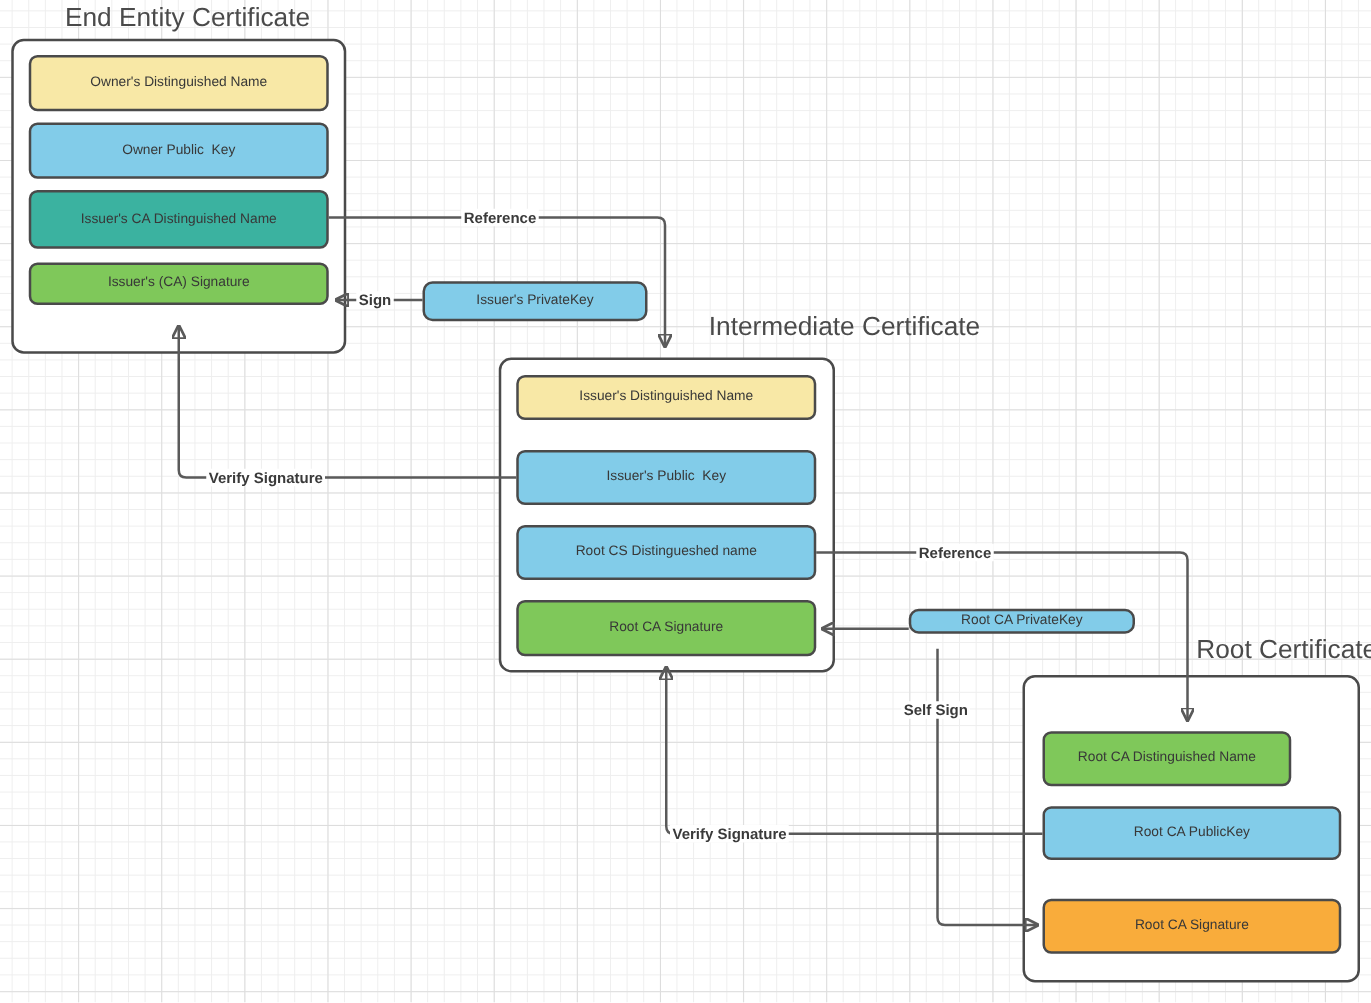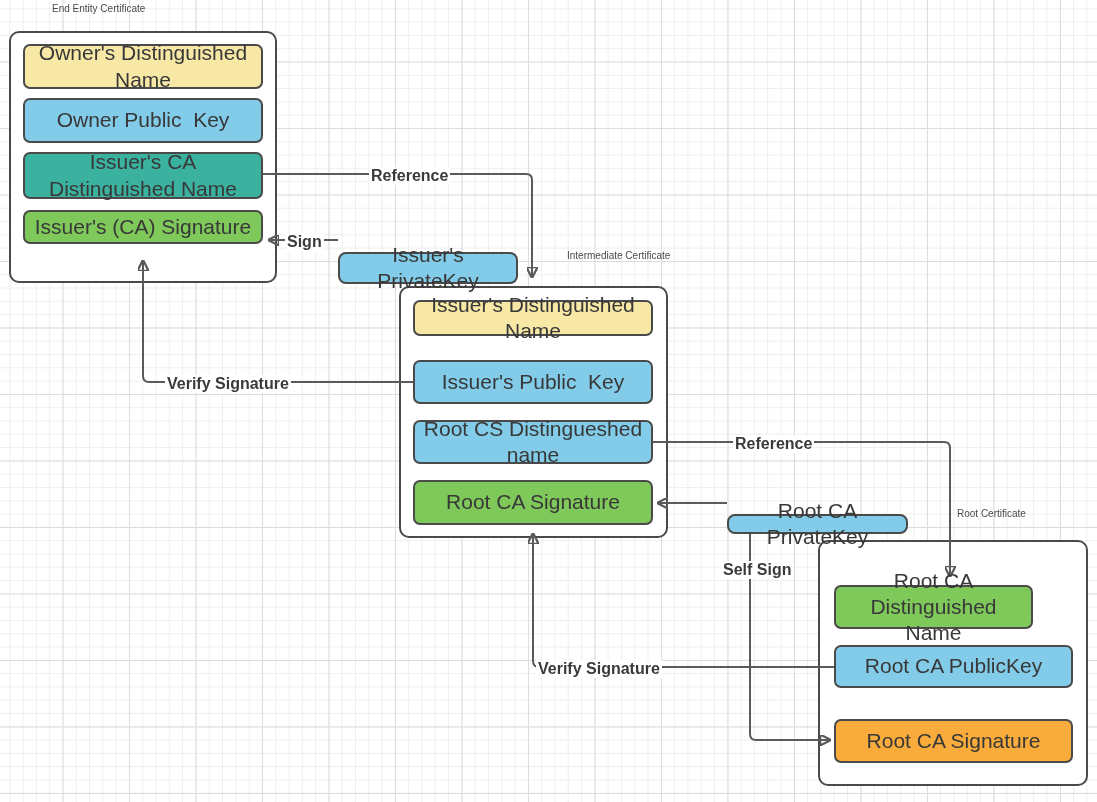--- a/index.html
+++ b/index.html
@@ -15,36 +15,36 @@
       linear-gradient(to bottom, #eeeeee 1px, transparent 1px);
     background-size: 66.5px 66.5px, 66.5px 66.5px, 13.3px 13.3px, 13.3px 13.3px;
     background-position: -4px -5px;
   }
 
   .group {
     position:absolute; background:#ffffff;
     border:2px solid #4a4a4a; border-radius:10px;
   }
   .gtitle {
-    position:absolute; font-size:10px; color:#4a4a4a; white-space:nowrap;
+    position:absolute; font-size:21px; color:#4a4a4a; white-space:nowrap;
   }
   .field, .node {
     position:absolute; border:2px solid #4a4a4a; border-radius:7px;
     display:flex; align-items:center; justify-content:center;
-    text-align:center; font-size:21px; color:#383838;
+    text-align:center; font-size:11px; color:#383838;
     line-height:1.25; white-space:pre-wrap; padding:2px 8px;
   }
-  .node { border-radius:8px; padding:0 4px;margin-top:27px; }
+  .node { border-radius:8px; padding:0 4px; }
 
   svg.wires { position:absolute; left:0; top:0; width:1097px; height:802px; pointer-events:none; }
   svg.wires path { fill:none; stroke:#5a5a5a; stroke-width:2; }
 
   .elabel {
     position:absolute; background:#ffffff; padding:0 2px;
-    font-size:16px; font-weight:bold; color:#3a3a3a; white-space:nowrap;
+    font-size:12px; font-weight:bold; color:#3a3a3a; white-space:nowrap;
   }
 </style>
 </head>
 <body>
 
 <div class="canvas">
 
   <div class="group" style="left:9px; top:31px; width:268px; height:252px;"></div>
   <div class="group" style="left:399px; top:286px; width:269px; height:252px;"></div>
   <div class="group" style="left:818px; top:540px; width:270px; height:246px;"></div>

